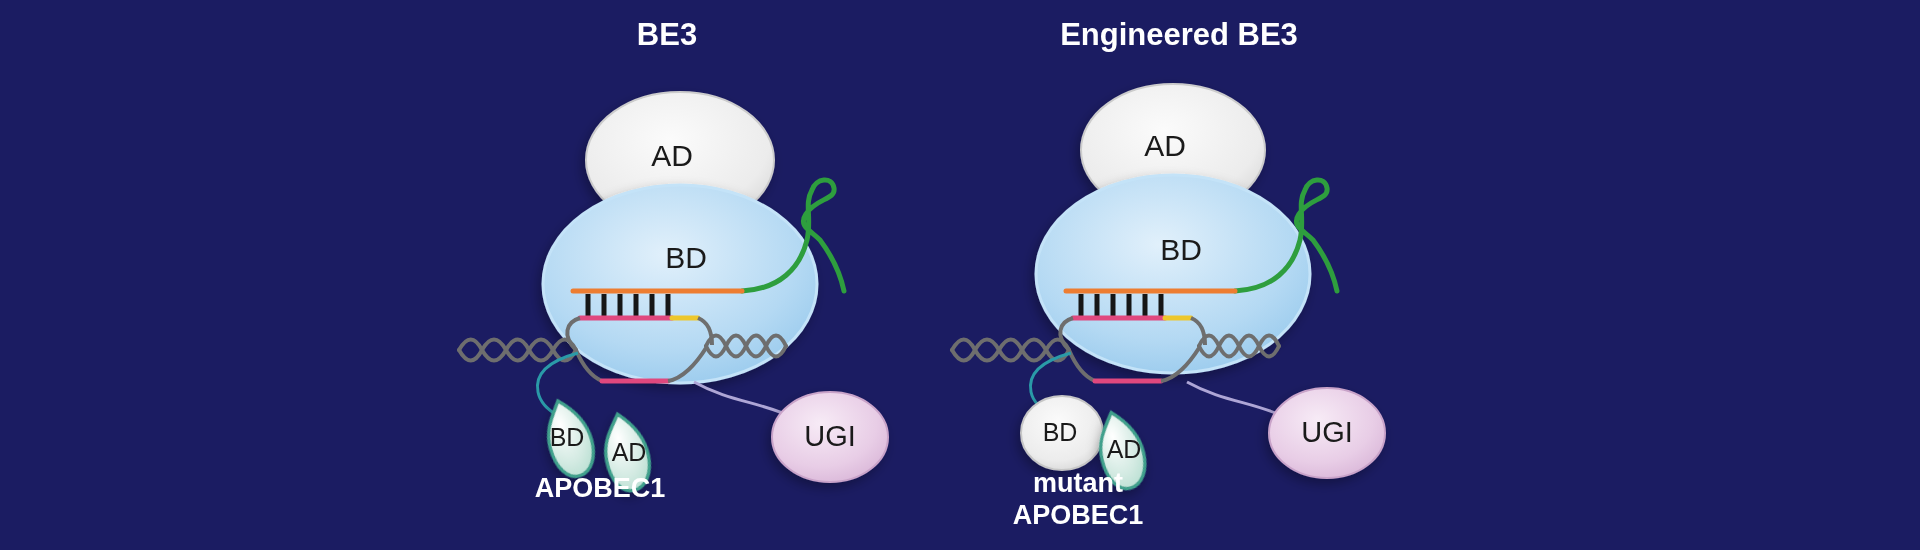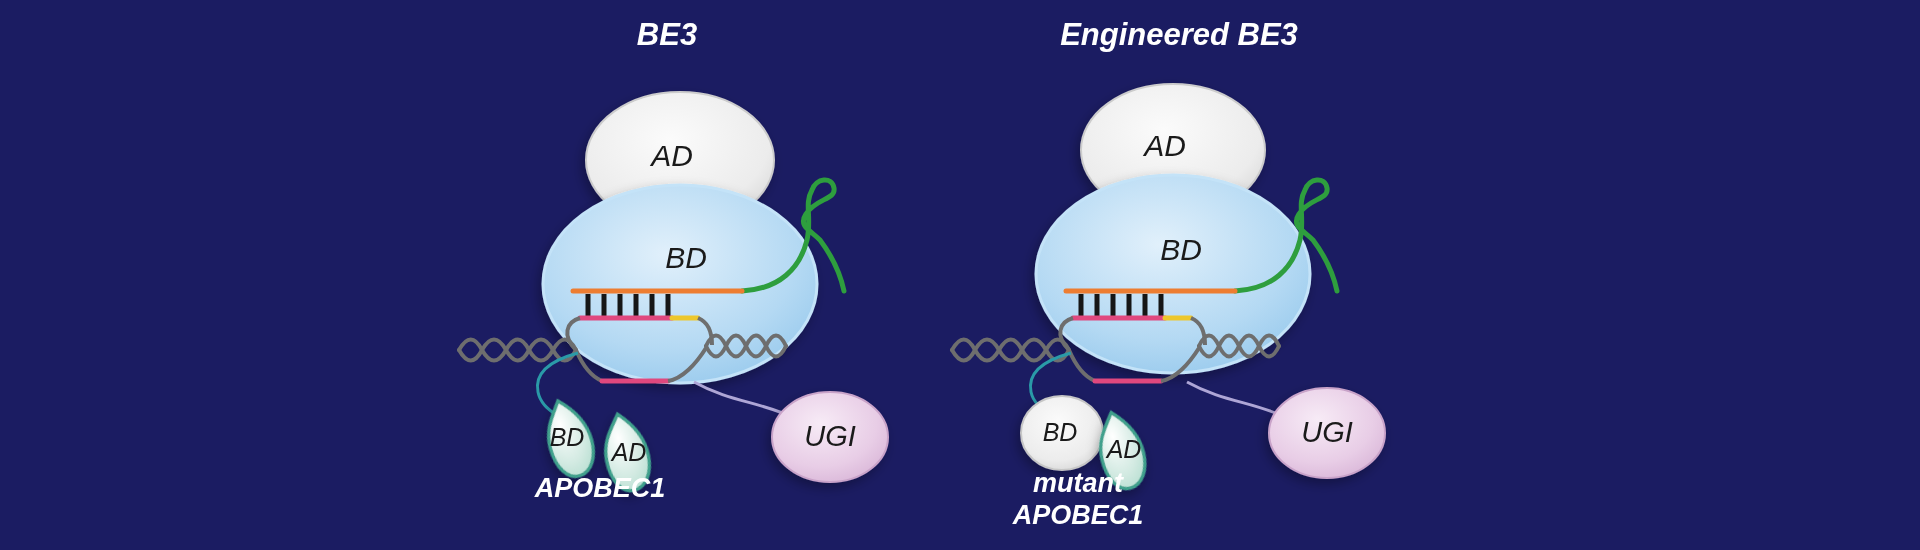--- a/index.html
+++ b/index.html
@@ -1,16 +1,16 @@
 <!DOCTYPE html>
 <html><head>
 <meta charset="utf-8">
 <style>
   html,body{margin:0;padding:0;background:#1b1c62;}
-  .stage{width:1622px;height:550px;overflow:hidden;font-style:italic;}
+  .stage{width:1622px;height:550px;overflow:hidden;}
   svg{display:block;}
   text{font-family:"Liberation Sans","DejaVu Sans",sans-serif;}
   .t-title{font-size:31px;font-weight:700;fill:#ffffff;text-anchor:middle;}
   .t-domain{font-size:30px;fill:#1a1a1a;text-anchor:middle;}
   .t-leaf{font-size:25px;fill:#1a1a1a;text-anchor:middle;}
   .t-caption{font-size:27px;font-weight:700;fill:#ffffff;text-anchor:middle;}
   .t-ugi{font-size:29px;fill:#1a1a1a;text-anchor:middle;}
 </style>
 </head>
 <body>

